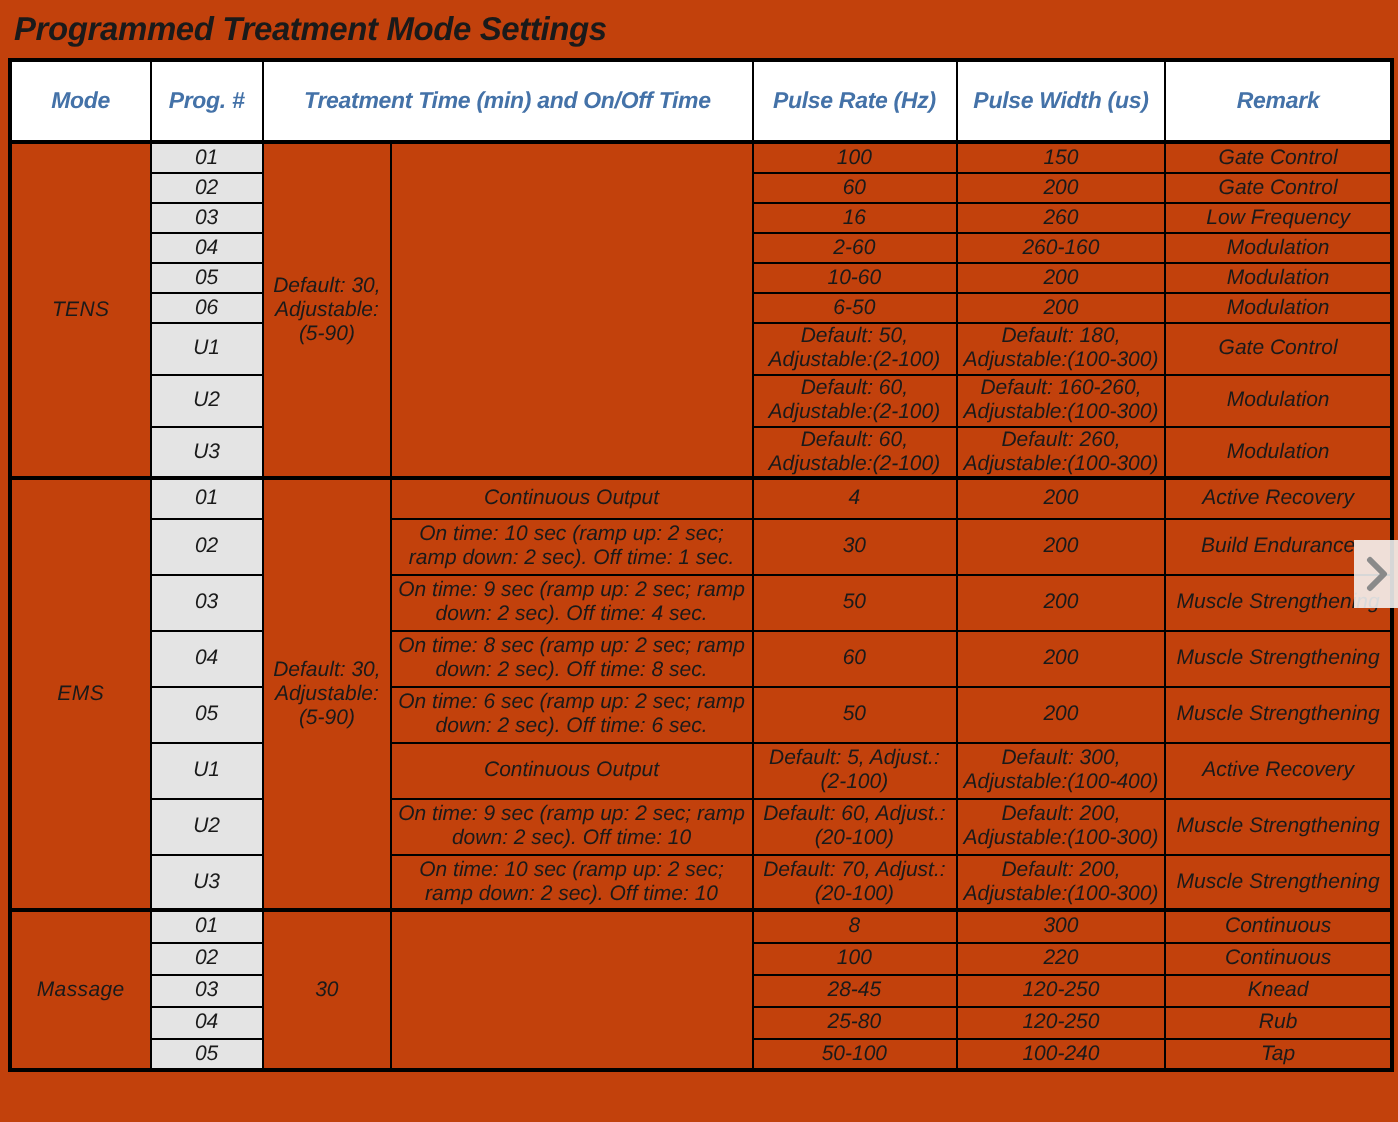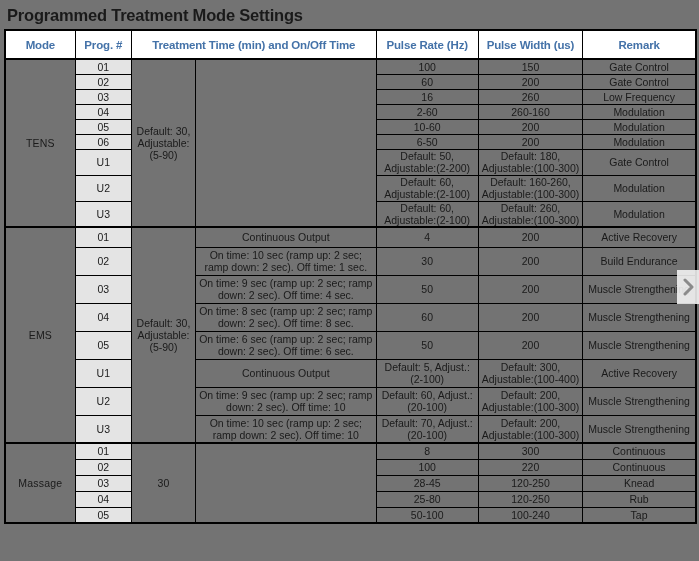--- a/index.html
+++ b/index.html
@@ -6,21 +6,22 @@
   html, body {
     margin: 0; padding: 0;
     background: #ffffff;
     width: 699px; height: 561px;
     overflow: hidden;
     font-family: "Liberation Sans", sans-serif;
   }
   #page {
     position: relative;
     width: 699px; height: 561px;
-    background: #737373;
+    background: #c2410c;
+    font-style: italic;
   }
   #page-title {
     font-size: 16.5px;
     font-weight: bold;
     color: #1a1a1a;
     letter-spacing: -0.2px;
     padding: 5px 0 4px 7px;
     line-height: 20px;
   }
   table.grid {
@@ -39,21 +40,21 @@
     padding: 0 2px;
     line-height: 12px;
     font-weight: normal;
     overflow: hidden;
   }
   
   tr.hdr th {
     color: #4472a8;
     font-weight: bold;
     font-size: 11.5px;
-    height: 29px;
+    height: 41px;
     background: #ffffff;
     border-bottom: 2px solid #000000;
     letter-spacing: -0.15px;
     margin-left: 46px;
   }
   
   td.mode {
     font-weight: bold;
     font-size: 13.5px;
     letter-spacing: 0.2px;
@@ -158,21 +159,21 @@
           <td class="remark">Modulation</td>
         </tr>
         <tr style="height: 15px;">
           <td class="prog">06</td>
           <td class="num two">6-50</td>
           <td class="num two">200</td>
           <td class="remark">Modulation</td>
         </tr>
         <tr style="height: 26px;">
           <td class="prog">U1</td>
-          <td class="num two">Default: 50, Adjustable:(2-200)</td>
+          <td class="num two">Default: 50, Adjustable:(2-100)</td>
           <td class="num two">Default: 180, Adjustable:(100-300)</td>
           <td class="remark">Gate Control</td>
         </tr>
         <tr style="height: 26px;">
           <td class="prog">U2</td>
           <td class="num two">Default: 60, Adjustable:(2-100)</td>
           <td class="num two">Default: 160-260, Adjustable:(100-300)</td>
           <td class="remark">Modulation</td>
         </tr>
         <tr style="height: 26px;">

